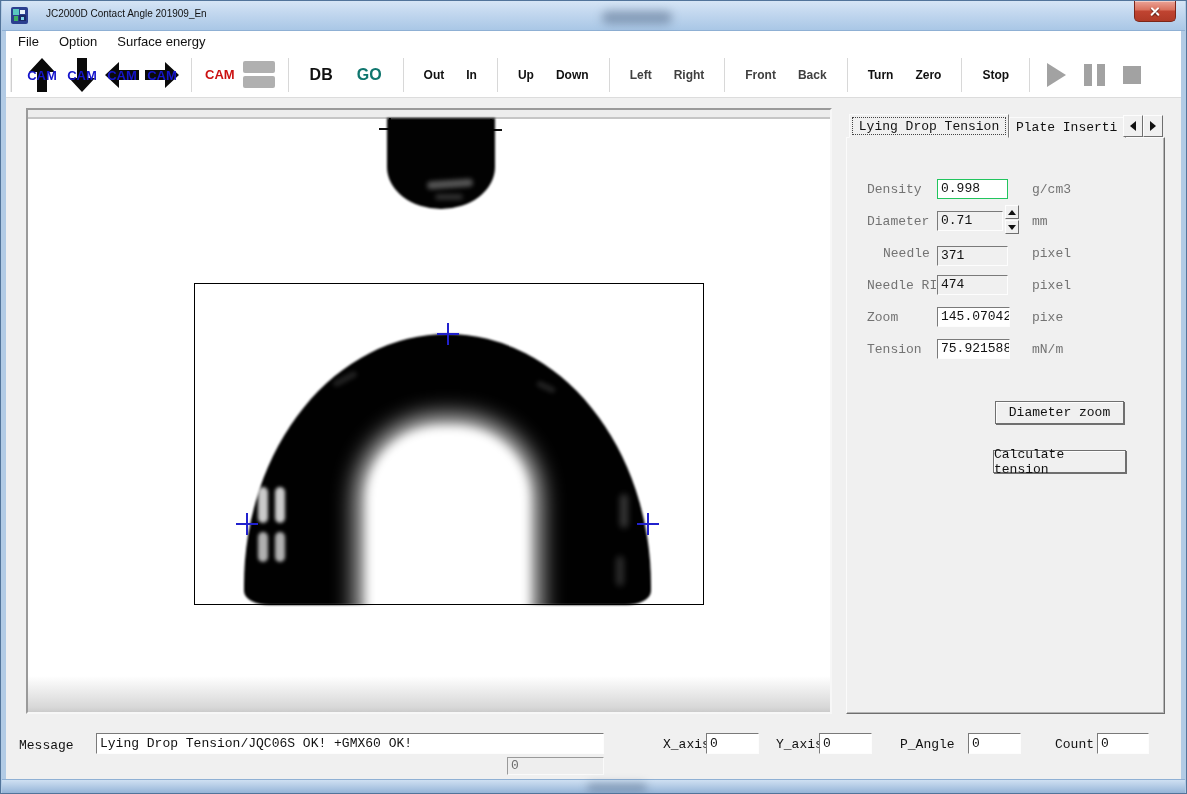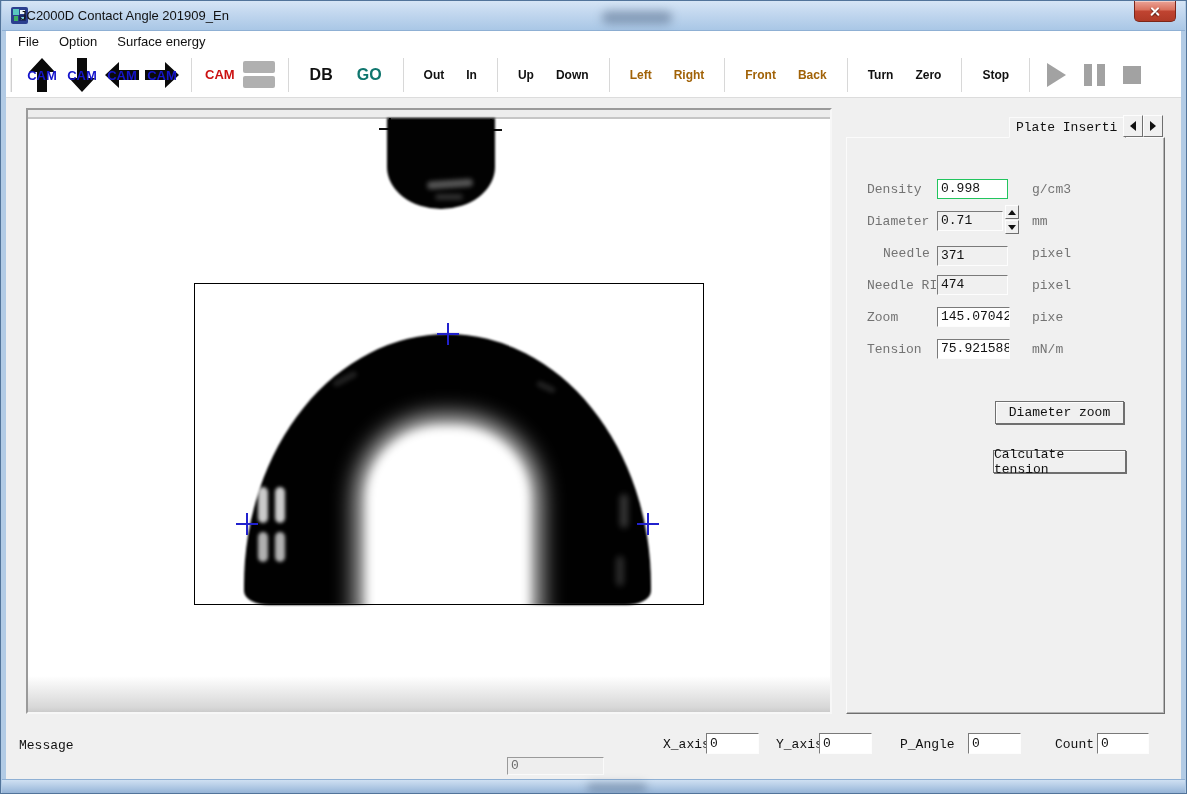--- a/index.html
+++ b/index.html
@@ -7,21 +7,21 @@
   body { font-family:"Liberation Sans", sans-serif; }
 
   .window { position:relative; width:1187px; height:794px;
     background:#b2cbe5; border:1px solid #52749a; overflow:hidden; }
 
   
   .titlebar { position:absolute; left:1px; right:1px; top:0; height:30px;
     background:linear-gradient(#d6e5f5 0%, #c3d8ef 40%, #a9c7e6 100%);
     border-bottom:1px solid #8fb0d4; }
   .app-icon { position:absolute; left:9px; top:6px; width:17px; height:17px; }
-  .title-text { position:absolute; left:18px; top:7px; font-size:13px; color:#111; }
+  .title-text { position:absolute; left:44px; top:7px; font-size:10px; color:#111; }
   .titlebar-smudge { position:absolute; left:600px; top:10px; width:70px; height:13px;
     background:rgba(62,84,116,0.45); border-radius:6px; filter:blur(5px); }
   .close-btn { position:absolute; right:9px; top:0; width:42px; height:21px;
     background:linear-gradient(#eba396 0%, #d9705c 45%, #c04431 50%, #b03a27 100%);
     border:1px solid #7c2619; border-top:none; border-radius:0 0 5px 5px;
     box-shadow:inset 0 1px 0 rgba(255,255,255,.45); cursor:pointer; }
   .close-x { position:absolute; left:50%; top:50%; width:11px; height:11px;
     transform:translate(-50%,-50%); }
   .close-x::before,.close-x::after { content:""; position:absolute; left:0; top:4.5px;
     width:11px; height:2.4px; background:#fff; border-radius:1px;
@@ -45,21 +45,21 @@
   .tb-cam svg { position:absolute; left:50%; top:50%; transform:translate(-50%,-50%); }
   .cam-txt { position:absolute; left:50%; top:50%; transform:translate(-50%,-50%);
     font-size:13px; font-weight:bold; color:#1515cc; letter-spacing:0; }
   .tb-camred { display:flex; align-items:center; margin:0 4px; cursor:pointer; }
   .cam-red-txt { font-size:13px; font-weight:bold; color:#cc1111; margin-right:8px; }
   .cam-lens-icon { display:flex; flex-direction:column; gap:3px; }
   .cam-lens-icon div { width:32px; height:12px; background:#b0b0b0; border-radius:2px; }
   .tb-db { font-size:16px; font-weight:bold; color:#111; padding:0 12px; cursor:pointer; }
   .tb-go { font-size:16px; font-weight:bold; color:#0f766e; padding:0 12px; cursor:pointer; }
   .tb-btn { font-size:12px; font-weight:bold; color:#111; padding:0 11px; cursor:pointer; }
-  .tb-btn.disabled { color:#a16207; cursor:default; }
+  .tb-btn.disabled { color:#404040; cursor:default; }
   .media { display:flex; align-items:center; gap:18px; margin-left:8px; }
   .icon-play { width:0; height:0; border-left:19px solid #a2a2a2;
     border-top:12px solid transparent; border-bottom:12px solid transparent; }
   .icon-pause { display:flex; gap:5px; }
   .icon-pause div { width:8px; height:22px; background:#a2a2a2; }
   .icon-stopsq { width:18px; height:18px; background:#a2a2a2; }
 
   
   .client { position:absolute; left:5px; right:5px; top:97px; height:683px; background:#f0f0f0; }
 
@@ -353,30 +353,32 @@
 
       <div class="fld-label" style="left:20px; top:204px;">Tension</div>
       <div class="fld-box white" style="left:90px; top:201px; width:73px;">75.9215889</div>
       <div class="fld-unit" style="left:185px; top:204px;">mN/m</div>
 
       <div class="calc-btn" style="left:148px; top:263px; width:129px;">Diameter zoom</div>
       <div class="calc-btn" style="left:146px; top:312px; width:133px;">Calculate tension</div>
     </div>
 
     <div class="tab2">Plate Inserti</div>
+    <div class="tab1">Lying Drop Tension</div>
     <div class="tab-spin">
       <div class="spin-btn">
           <span class="tri-left"></span>
         </div>
       <div class="spin-btn">
           <span class="tri-right"></span>
         </div>
     </div>
 
     <div class="st-label" style="left:13px; top:640px;">Message</div>
+    <div class="st-box" style="left:90px; top:635px; width:508px; height:21px;">Lying Drop Tension/JQC06S OK! +GMX60 OK!</div>
     <div class="sub-box">0</div>
 
     <div class="st-label" style="left:657px; top:639px;">X_axis</div>
     <div class="st-box" style="left:700px; top:635px; width:53px; height:21px;">0</div>
 
     <div class="st-label" style="left:770px; top:639px;">Y_axis</div>
     <div class="st-box" style="left:813px; top:635px; width:53px; height:21px;">0</div>
 
     <div class="st-label" style="left:894px; top:639px;text-align:right;">P_Angle</div>
     <div class="st-box" style="left:962px; top:635px; width:53px; height:21px;">0</div>

